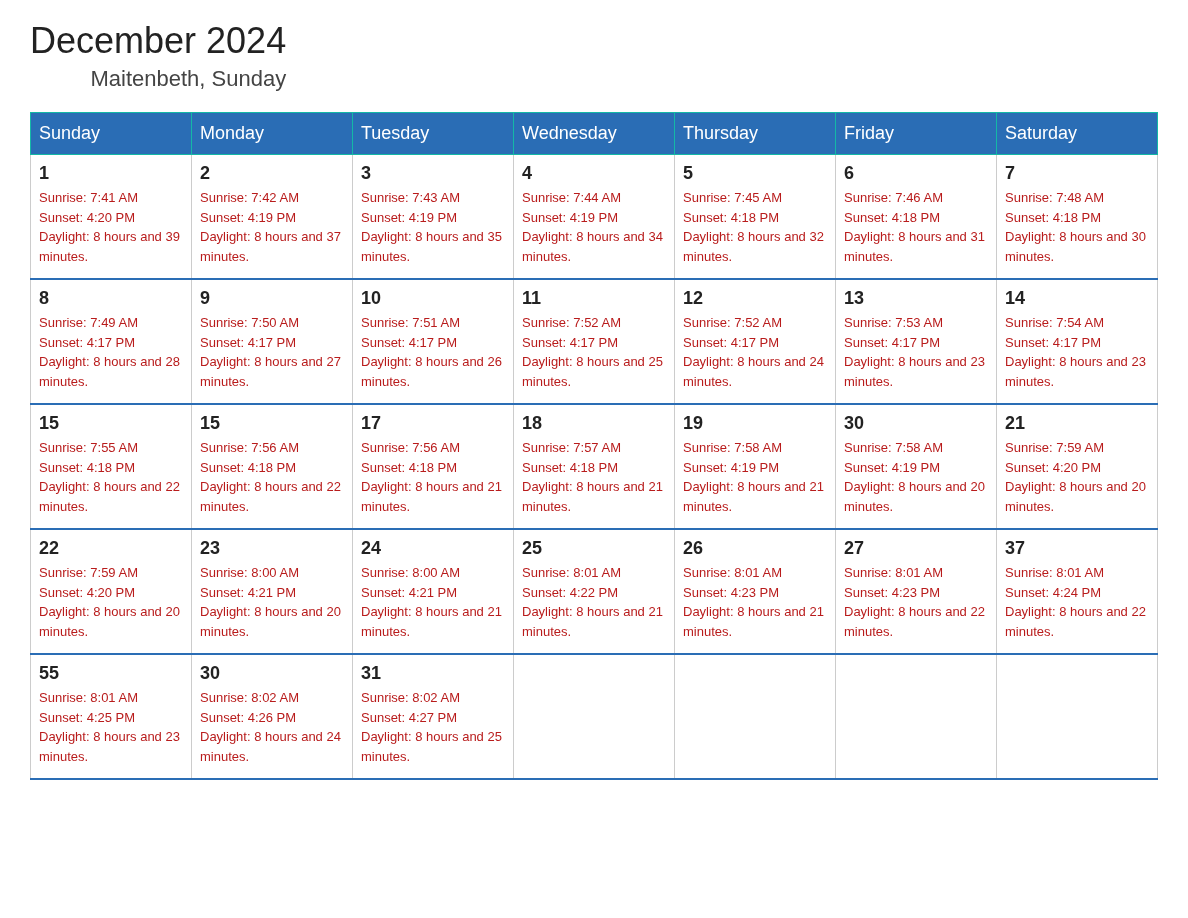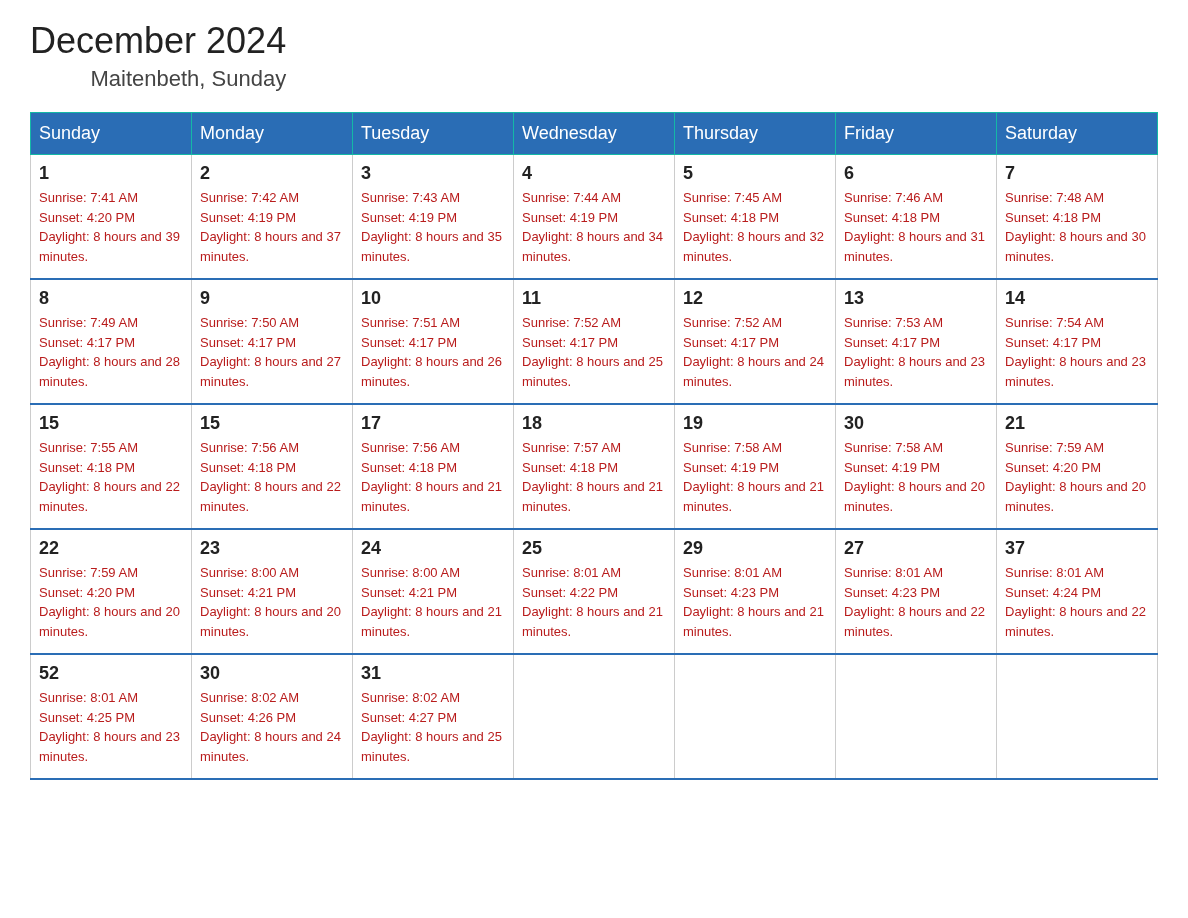--- a/index.html
+++ b/index.html
@@ -229,35 +229,35 @@
         </td>
         <td>
           <span class="day-number">24</span>
           <div class="day-info">Sunrise: 8:00 AM<br>Sunset: 4:21 PM<br>Daylight: 8 hours and 21 minutes.</div>
         </td>
         <td>
           <span class="day-number">25</span>
           <div class="day-info">Sunrise: 8:01 AM<br>Sunset: 4:22 PM<br>Daylight: 8 hours and 21 minutes.</div>
         </td>
         <td>
-          <span class="day-number">29</span>
+          <span class="day-number">26</span>
           <div class="day-info">Sunrise: 8:01 AM<br>Sunset: 4:23 PM<br>Daylight: 8 hours and 21 minutes.</div>
         </td>
         <td>
           <span class="day-number">27</span>
           <div class="day-info">Sunrise: 8:01 AM<br>Sunset: 4:23 PM<br>Daylight: 8 hours and 22 minutes.</div>
         </td>
         <td>
           <span class="day-number">37</span>
           <div class="day-info">Sunrise: 8:01 AM<br>Sunset: 4:24 PM<br>Daylight: 8 hours and 22 minutes.</div>
         </td>
       </tr>
       <tr>
         <td>
-          <span class="day-number">52</span>
+          <span class="day-number">55</span>
           <div class="day-info">Sunrise: 8:01 AM<br>Sunset: 4:25 PM<br>Daylight: 8 hours and 23 minutes.</div>
         </td>
         <td>
           <span class="day-number">30</span>
           <div class="day-info">Sunrise: 8:02 AM<br>Sunset: 4:26 PM<br>Daylight: 8 hours and 24 minutes.</div>
         </td>
         <td>
           <span class="day-number">31</span>
           <div class="day-info">Sunrise: 8:02 AM<br>Sunset: 4:27 PM<br>Daylight: 8 hours and 25 minutes.</div>
         </td>

